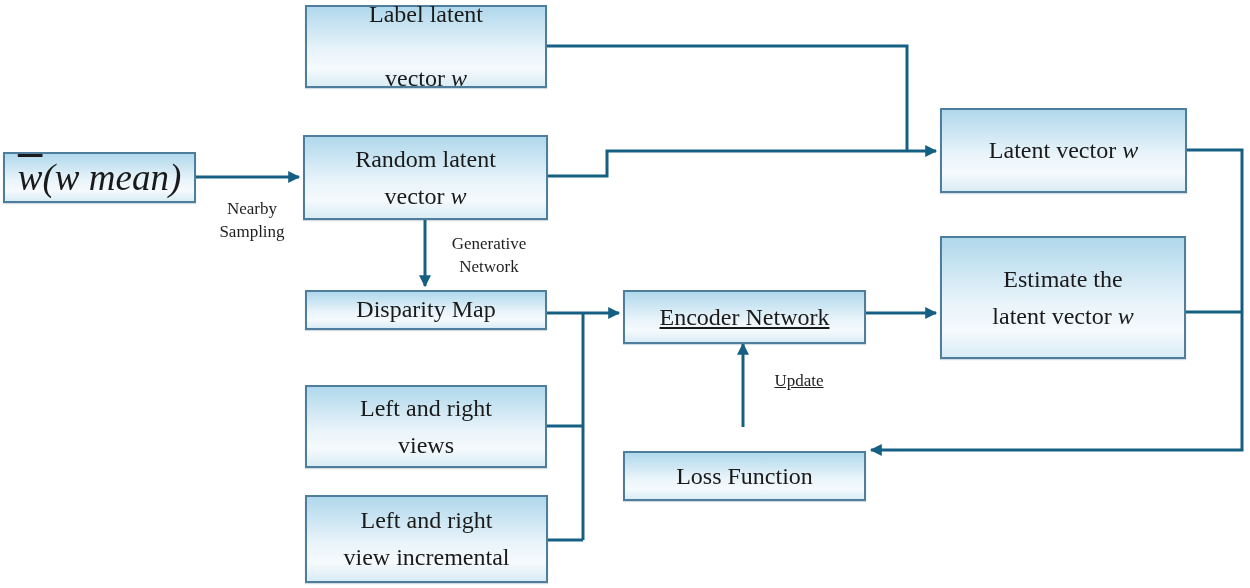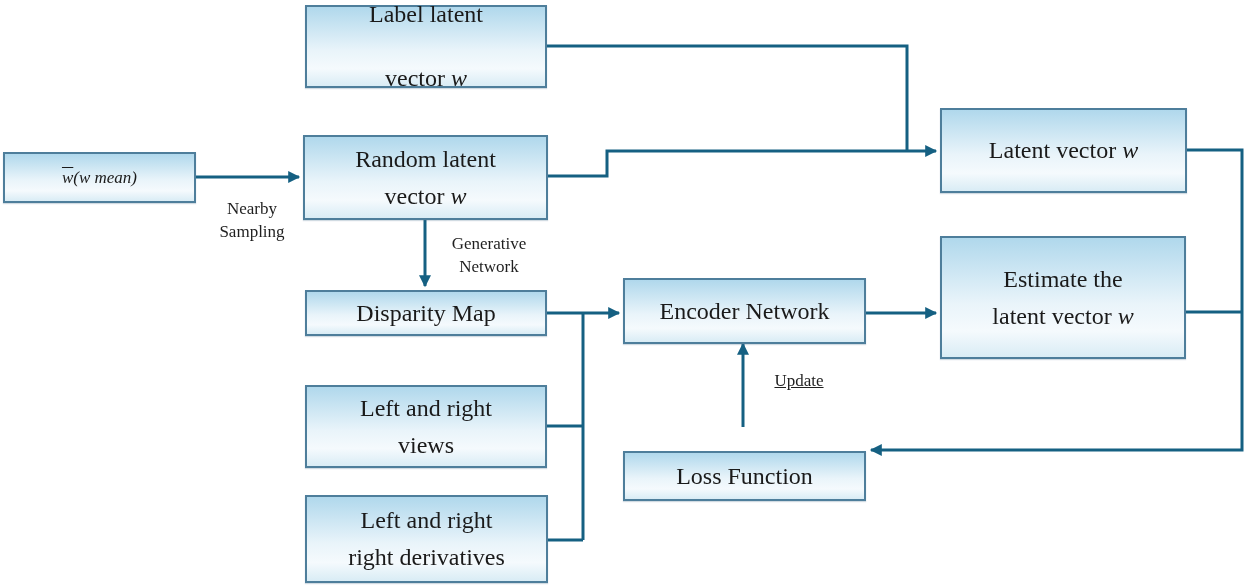--- a/index.html
+++ b/index.html
@@ -27,25 +27,25 @@
     box-sizing:border-box;
     border:2px solid var(--box-border);
     background:linear-gradient(180deg,var(--box-fill-top) 0%,var(--box-fill-mid) 55%,#f5fafd 78%,var(--box-fill-bottom) 100%);
     display:flex;flex-direction:column;justify-content:center;align-items:center;
     text-align:center;
     font-size:24px;line-height:37px;
     box-shadow:0 1px 1px rgba(70,110,140,.25);
   }
   .box i{font-style:italic;}
   .b-label-latent{left:305px;top:5px;width:242px;height:83px;gap:27px;}
-  .b-wmean{left:3px;top:152px;width:193px;height:51px;font-size:17px;font-style:italic;}
+  .b-wmean{left:3px;top:152px;width:193px;height:51px;font-size:37px;font-style:italic;}
   .b-random-latent{left:303px;top:135px;width:245px;height:85px;justify-content:center;}
   .b-incremental{left:940px;top:108px;width:247px;height:85px;}
-  .b-disparity{left:305px;top:290px;width:242px;height:46px;}
-  .b-encoder{left:623px;top:278px;width:243px;height:66px;}
+  .b-disparity{left:305px;top:290px;width:242px;height:40px;justify-content:flex-end;}
+  .b-encoder{left:623px;top:290px;width:243px;height:54px;text-decoration:underline;}
   .b-estimate{left:940px;top:236px;width:246px;height:123px;}
   .b-views{left:305px;top:385px;width:242px;height:83px;}
   .b-loss{left:623px;top:427px;width:243px;height:50px;margin-top:24px;}
   .b-derivatives{left:305px;top:495px;width:243px;height:88px;}
   .ovl{text-decoration:overline;}
   .edge-label{
     position:absolute;
     font-size:17px;line-height:23px;
     text-align:center;
     color:#1f1f1f;
@@ -114,21 +114,21 @@
     <div><span>Left and right</span></div>
     <div><span>views</span></div>
   </div>
 
   <div class="box b-loss">
     <div><span>Loss Function</span></div>
   </div>
 
   <div class="box b-derivatives">
     <div><span>Left and right</span></div>
-    <div><span>right derivatives</span></div>
+    <div><span>view incremental</span></div>
   </div>
 
   <div class="edge-label l-nearby">
     <div>Nearby</div>
     <div>Sampling</div>
   </div>
 
   <div class="edge-label l-generative">
     <div>Generative</div>
     <div>Network</div>

